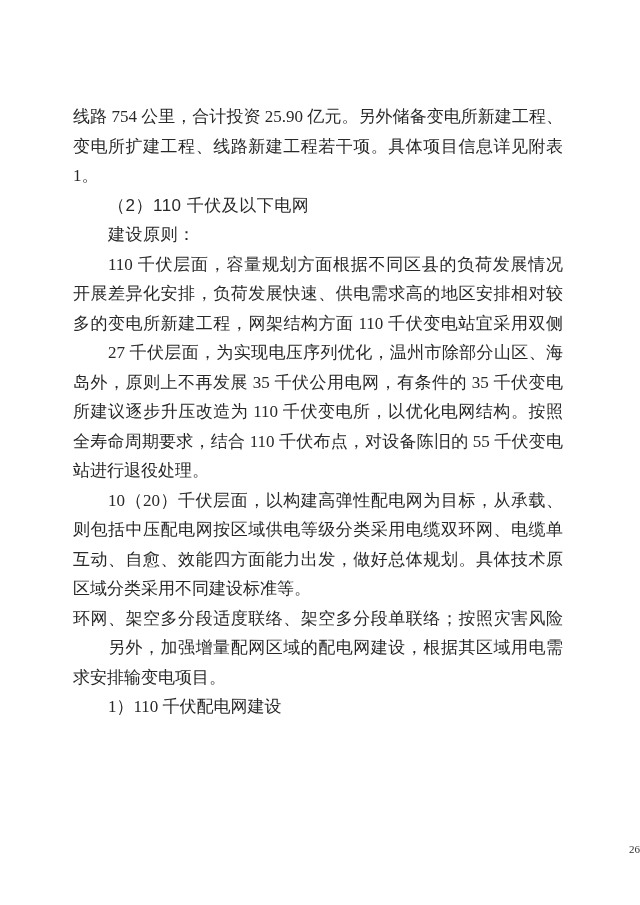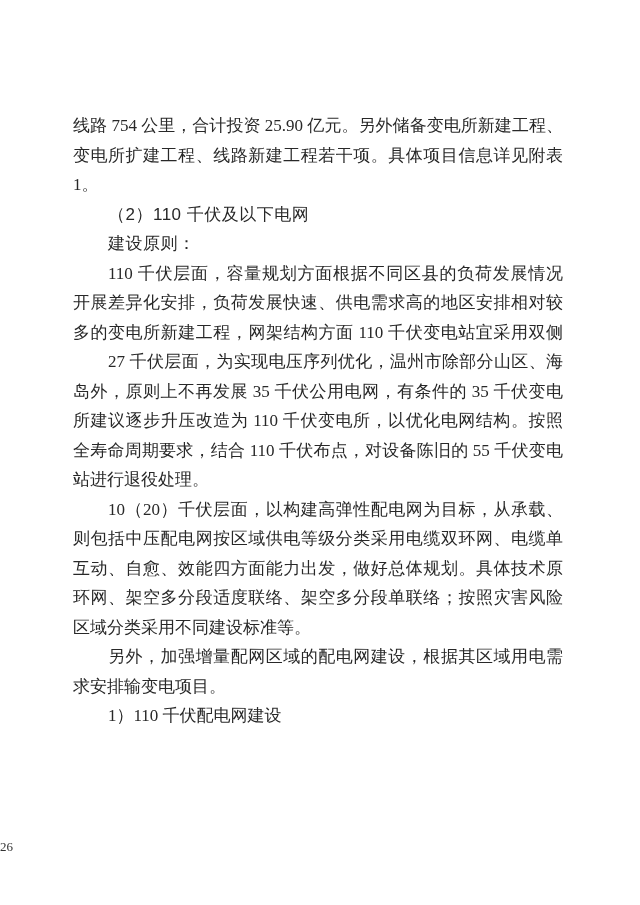--- a/index.html
+++ b/index.html
@@ -12,21 +12,21 @@
     width: 640px;
     height: 905px;
     background: #ffffff;
     overflow: hidden;
     font-family: "Liberation Serif", "DejaVu Serif", serif;
     color: #282828;
   }
   .text-block {
     position: absolute;
     left: 73px;
-    top: 111px;
+    top: 102px;
     width: 490px;
     font-size: 17px;
     line-height: 29.5px;
   }
   .paragraph {
     margin: 0;
     padding: 0;
   }
   .line {
     text-align: justify;
@@ -42,22 +42,22 @@
   .paragraph.heading .line {
     font-weight: 400;
     font-family: "Liberation Sans", "DejaVu Sans", sans-serif;
     letter-spacing: 0.5px;
   }
   .page-number {
     position: absolute;
     bottom: 50px;
     left: 0;
     width: 100%;
-    text-align: left;
-    font-size: 13px;
+    text-align: right;
+    font-size: 11px;
     color: #333333;
     font-family: "Liberation Serif", "DejaVu Serif", serif;
   }
 </style>
 </head>
 <body>
 
 <div class="page">
   <div class="text-block" id="doc-body">
       <div class="paragraph body">
@@ -80,22 +80,22 @@
         <div class="line indent">27 千伏层面，为实现电压序列优化，温州市除部分山区、海</div>
         <div class="line">岛外，原则上不再发展 35 千伏公用电网，有条件的 35 千伏变电</div>
         <div class="line">所建议逐步升压改造为 110 千伏变电所，以优化电网结构。按照</div>
         <div class="line">全寿命周期要求，结合 110 千伏布点，对设备陈旧的 55 千伏变电</div>
         <div class="line last">站进行退役处理。</div>
       </div>
       <div class="paragraph body">
         <div class="line indent">10（20）千伏层面，以构建高弹性配电网为目标，从承载、</div>
         <div class="line">则包括中压配电网按区域供电等级分类采用电缆双环网、电缆单</div>
         <div class="line">互动、自愈、效能四方面能力出发，做好总体规划。具体技术原</div>
+        <div class="line last">区域分类采用不同建设标准等。</div>
         <div class="line">环网、架空多分段适度联络、架空多分段单联络；按照灾害风险</div>
-        <div class="line last">区域分类采用不同建设标准等。</div>
       </div>
       <div class="paragraph body">
         <div class="line indent">另外，加强增量配网区域的配电网建设，根据其区域用电需</div>
         <div class="line last">求安排输变电项目。</div>
       </div>
       <div class="paragraph body">
         <div class="line last indent">1）110 千伏配电网建设</div>
       </div>
     </div>
   <div class="page-number">26</div>

